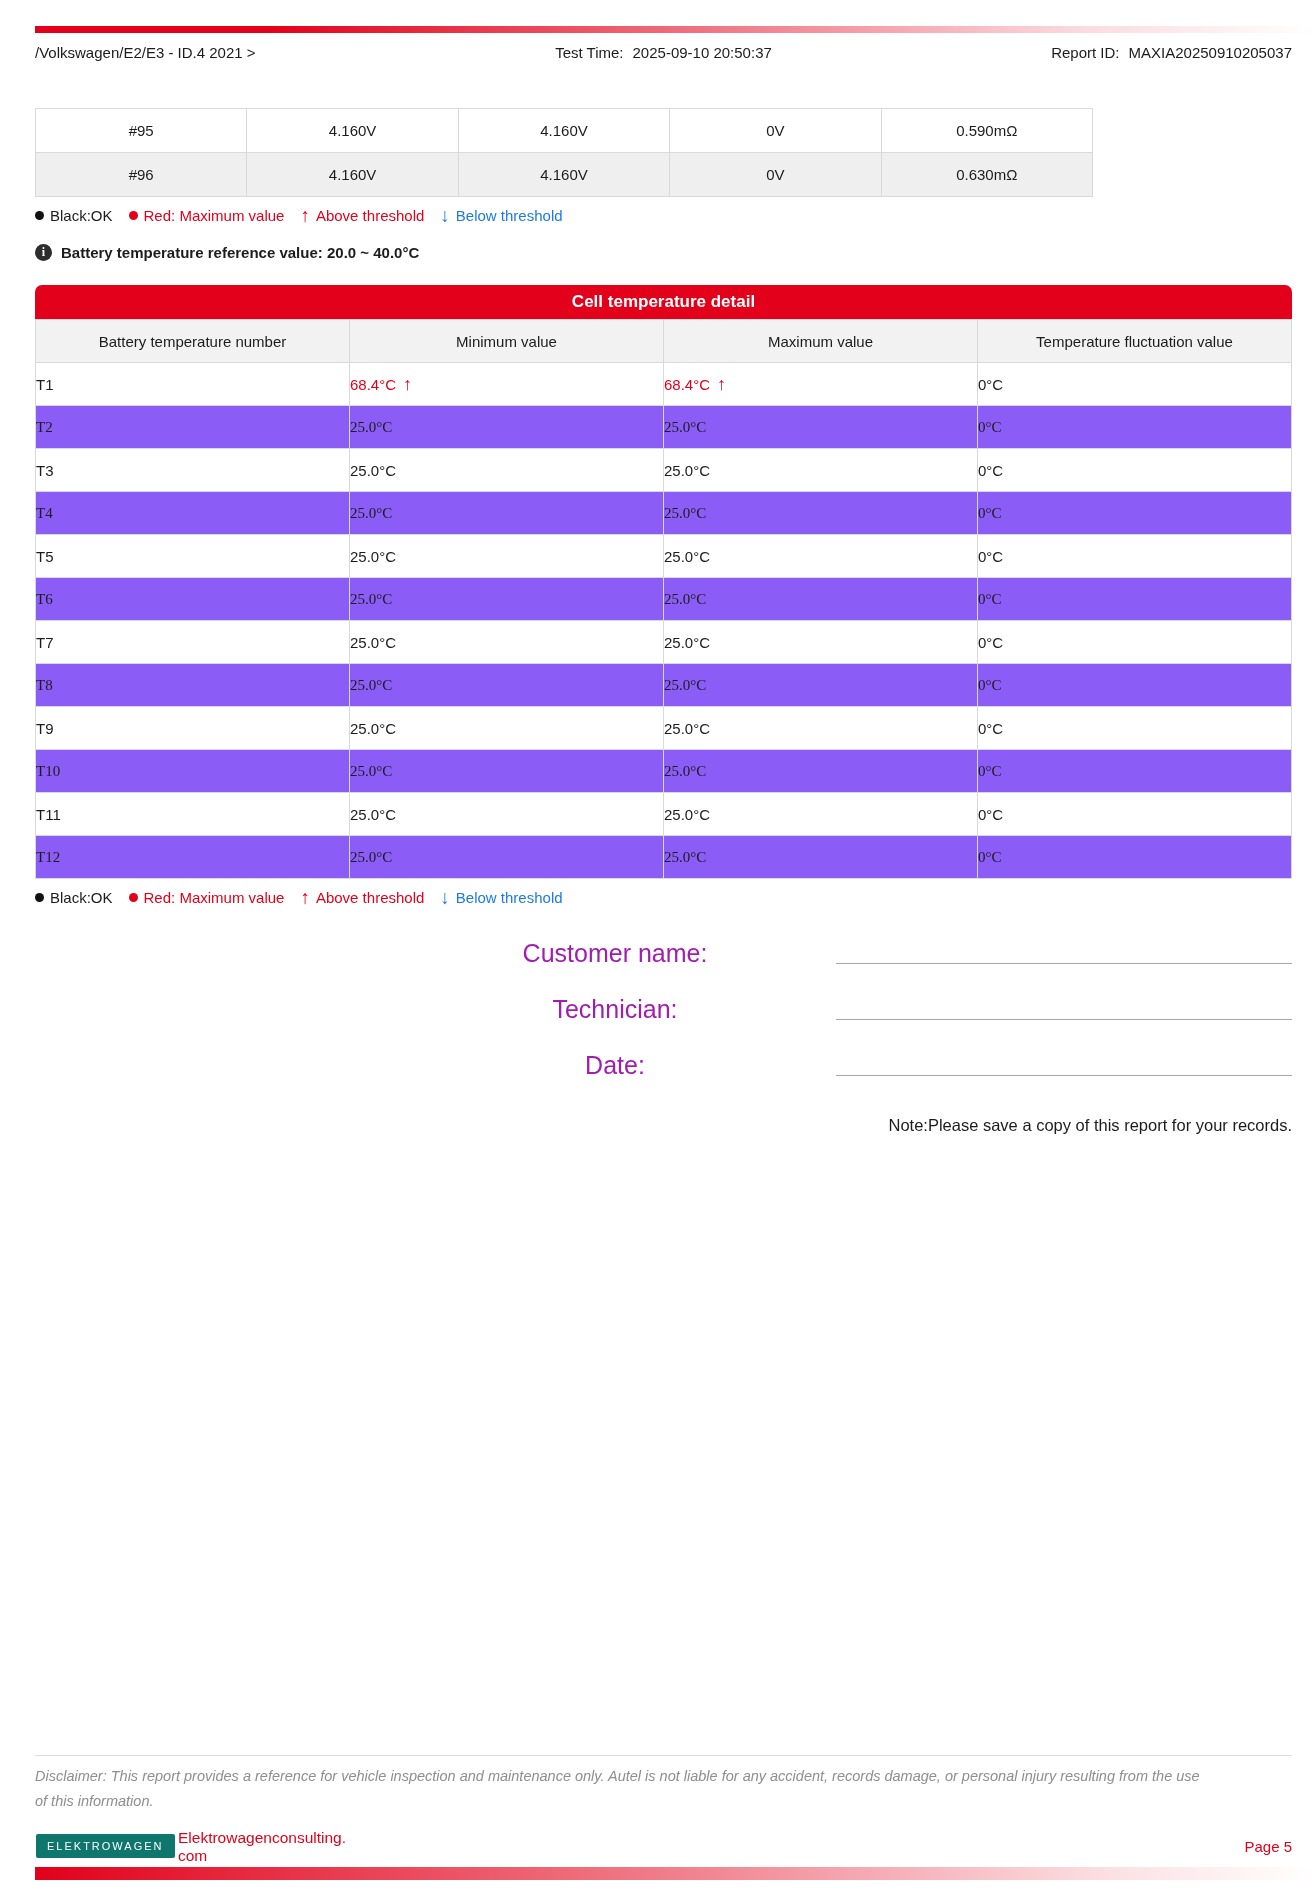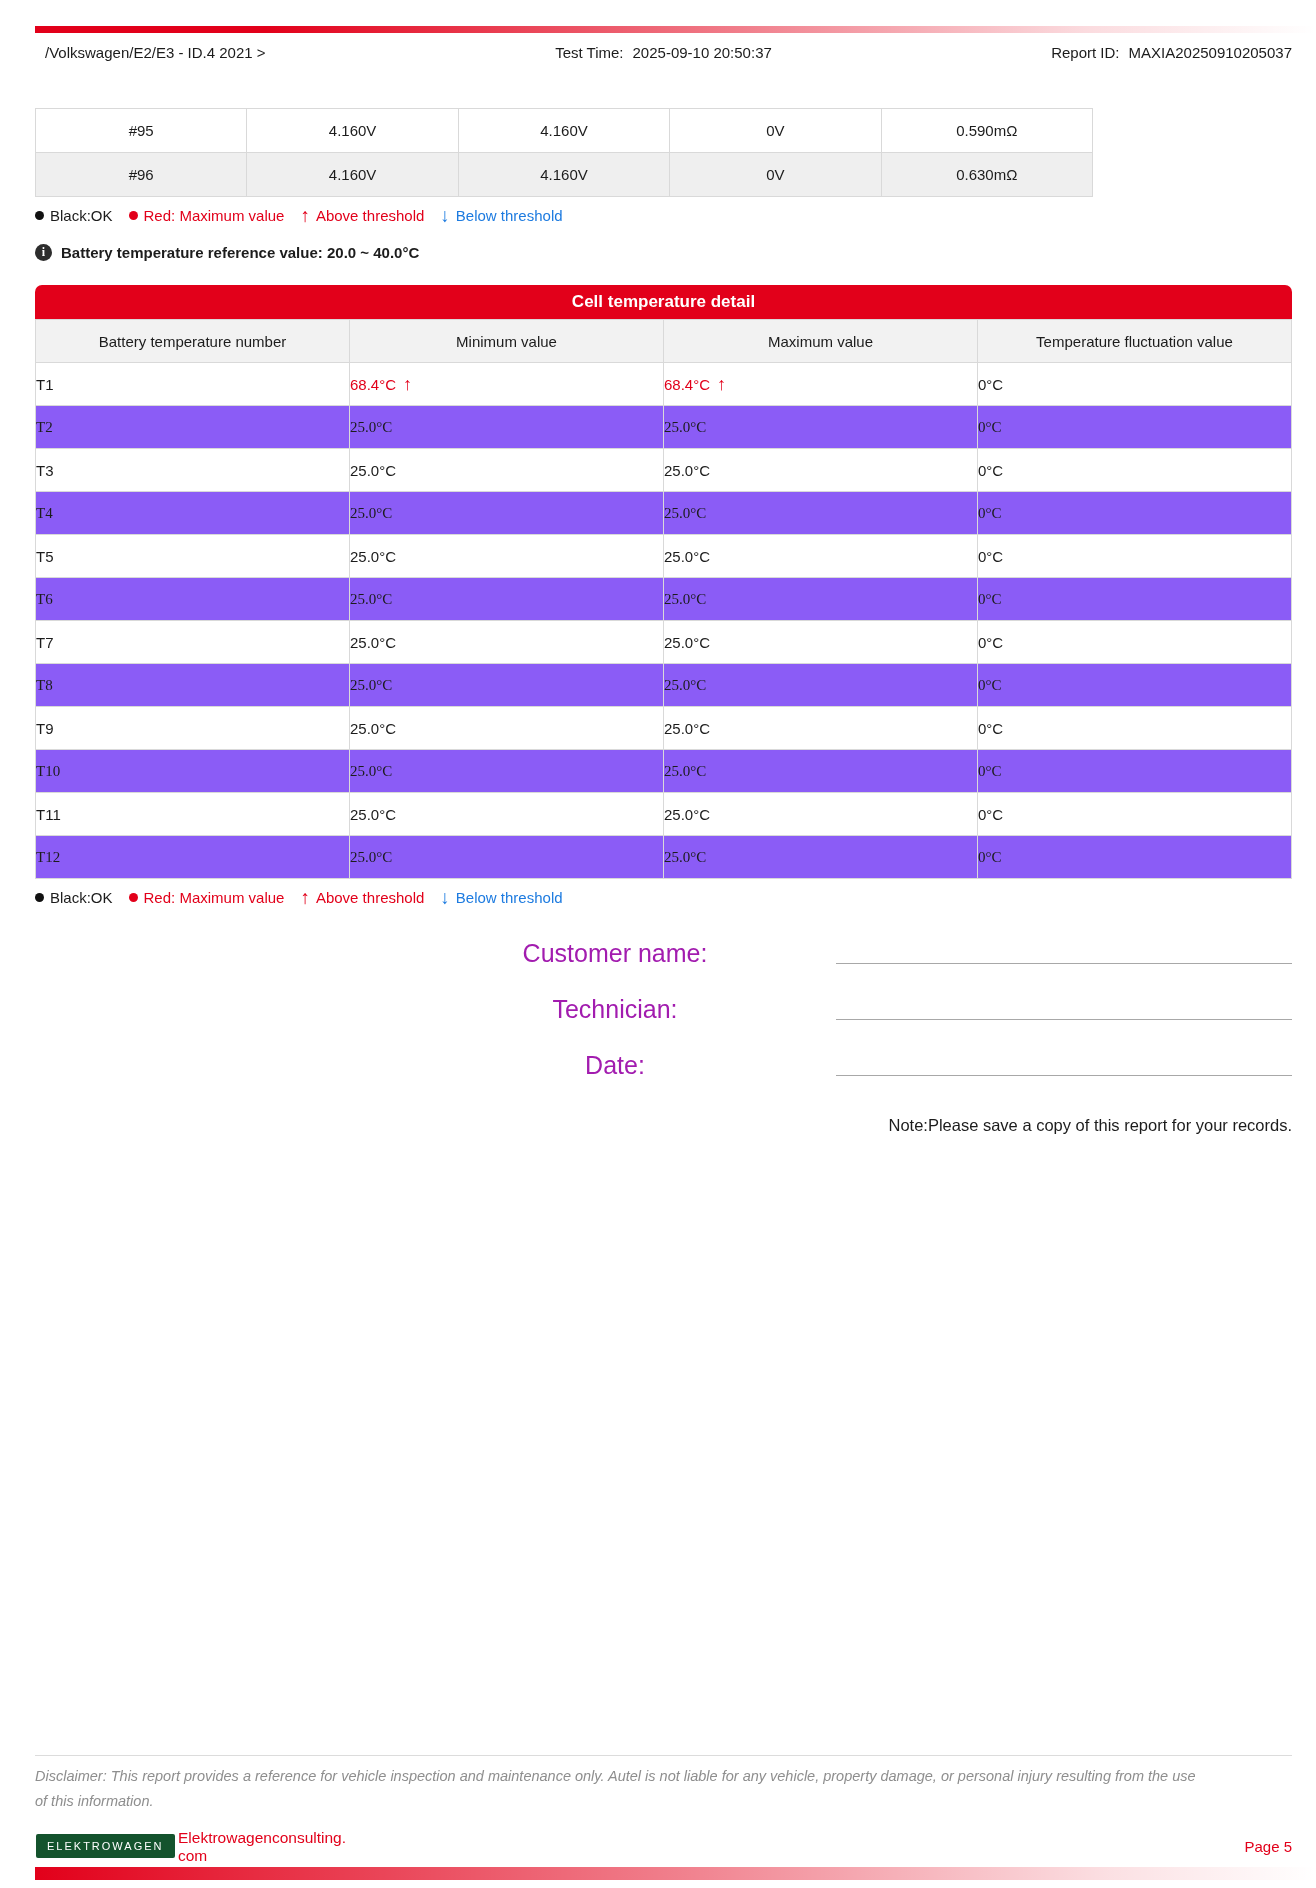--- a/index.html
+++ b/index.html
@@ -11,21 +11,21 @@
     position:relative;width:1316px;height:1888px;background:#ffffff;
     font-family:"Liberation Sans",sans-serif;color:#1c1c1c;overflow:hidden;
   }
   
   .topbar{position:absolute;left:35px;right:0;top:26px;height:7px;
     background:linear-gradient(90deg,var(--accent-red) 0%,var(--accent-red) 18%,rgba(226,0,26,.55) 52%,rgba(226,0,26,.14) 82%,rgba(226,0,26,0) 100%);}
   .bottombar{position:absolute;left:35px;right:0;top:1867px;height:13px;
     background:linear-gradient(90deg,var(--accent-red) 0%,rgba(226,0,26,.5) 50%,rgba(226,0,26,.12) 84%,rgba(226,0,26,0) 100%);}
   
   .hdr{position:absolute;left:35px;right:24px;top:44px;height:20px;font-size:15px;}
-  .hdr-left{position:absolute;left:0;top:0;margin-left:10px;}
+  .hdr-left{position:absolute;left:0;top:0;}
   .hdr-center{position:absolute;left:0;right:0;top:0;text-align:center;}
   .hdr-right{position:absolute;right:0;top:0;}
   .hdr .lbl{margin-right:9px;}
   
   .vtable{position:absolute;left:35px;top:108px;width:1058px;border-collapse:collapse;
     font-size:15px;table-layout:fixed;}
   .vtable td{border:1px solid #d9d9d9;height:43px;text-align:center;padding:0;}
   .vtable tr.alt td{background:#efefef;}
   
   .legend{position:absolute;left:35px;display:flex;align-items:center;gap:16px;font-size:15px;}
@@ -53,21 +53,21 @@
   .cell-arrow{font-weight:bold;font-size:18px;margin-left:7px;}
   
   .sig-row{position:absolute;left:400px;width:892px;height:36px;display:flex;align-items:flex-end;}
   .sig-label{width:430px;text-align:center;font-size:25px;color:#a21caf;padding-right:6px;flex:none;}
   .sig-line{flex:1;border-bottom:1.5px solid #a8a8a8;margin-bottom:4px;height:0;}
   .note{position:absolute;right:24px;top:1116px;font-size:16.5px;}
   
   .divider{position:absolute;left:35px;right:24px;top:1755px;border-top:1px solid #dcdcdc;}
   .disclaimer{position:absolute;left:35px;top:1764px;width:1165px;font-size:14.5px;
     line-height:25px;color:#8e8e8e;font-style:italic;}
-  .brand{position:absolute;left:36px;top:1834px;background:#14532d;color:#fff;font-size:11px;
+  .brand{position:absolute;left:36px;top:1834px;background:#0f766e;color:#fff;font-size:11px;
     letter-spacing:2px;padding:6px 11px;border-radius:2px;}
   .site{position:absolute;left:178px;top:1829px;color:var(--accent-red);font-size:15.5px;line-height:18px;cursor:pointer;}
   .pageno{position:absolute;right:24px;top:1838px;color:var(--accent-red);font-size:15px;}
 </style>
 </head>
 <body>
 
 <div class="page">
 
   <div class="topbar"></div>
@@ -241,21 +241,21 @@
     <span class="sig-line"></span>
   </div>
   <div class="sig-row" style="top:1044px">
     <span class="sig-label">Date:</span>
     <span class="sig-line"></span>
   </div>
 
   <div class="note">Note:Please save a copy of this report for your records.</div>
 
   <div class="divider"></div>
-  <div class="disclaimer">Disclaimer: This report provides a reference for vehicle inspection and maintenance only. Autel is not liable for any vehicle, property damage, or personal injury resulting from the use of this information.</div>
+  <div class="disclaimer">Disclaimer: This report provides a reference for vehicle inspection and maintenance only. Autel is not liable for any accident, records damage, or personal injury resulting from the use of this information.</div>
 
   <div class="brand">ELEKTROWAGEN</div>
   <div class="site">
     <div>Elektrowagenconsulting.</div>
     <div>com</div>
   </div>
   <div class="pageno">Page 5</div>
 
   <div class="bottombar"></div>
 

